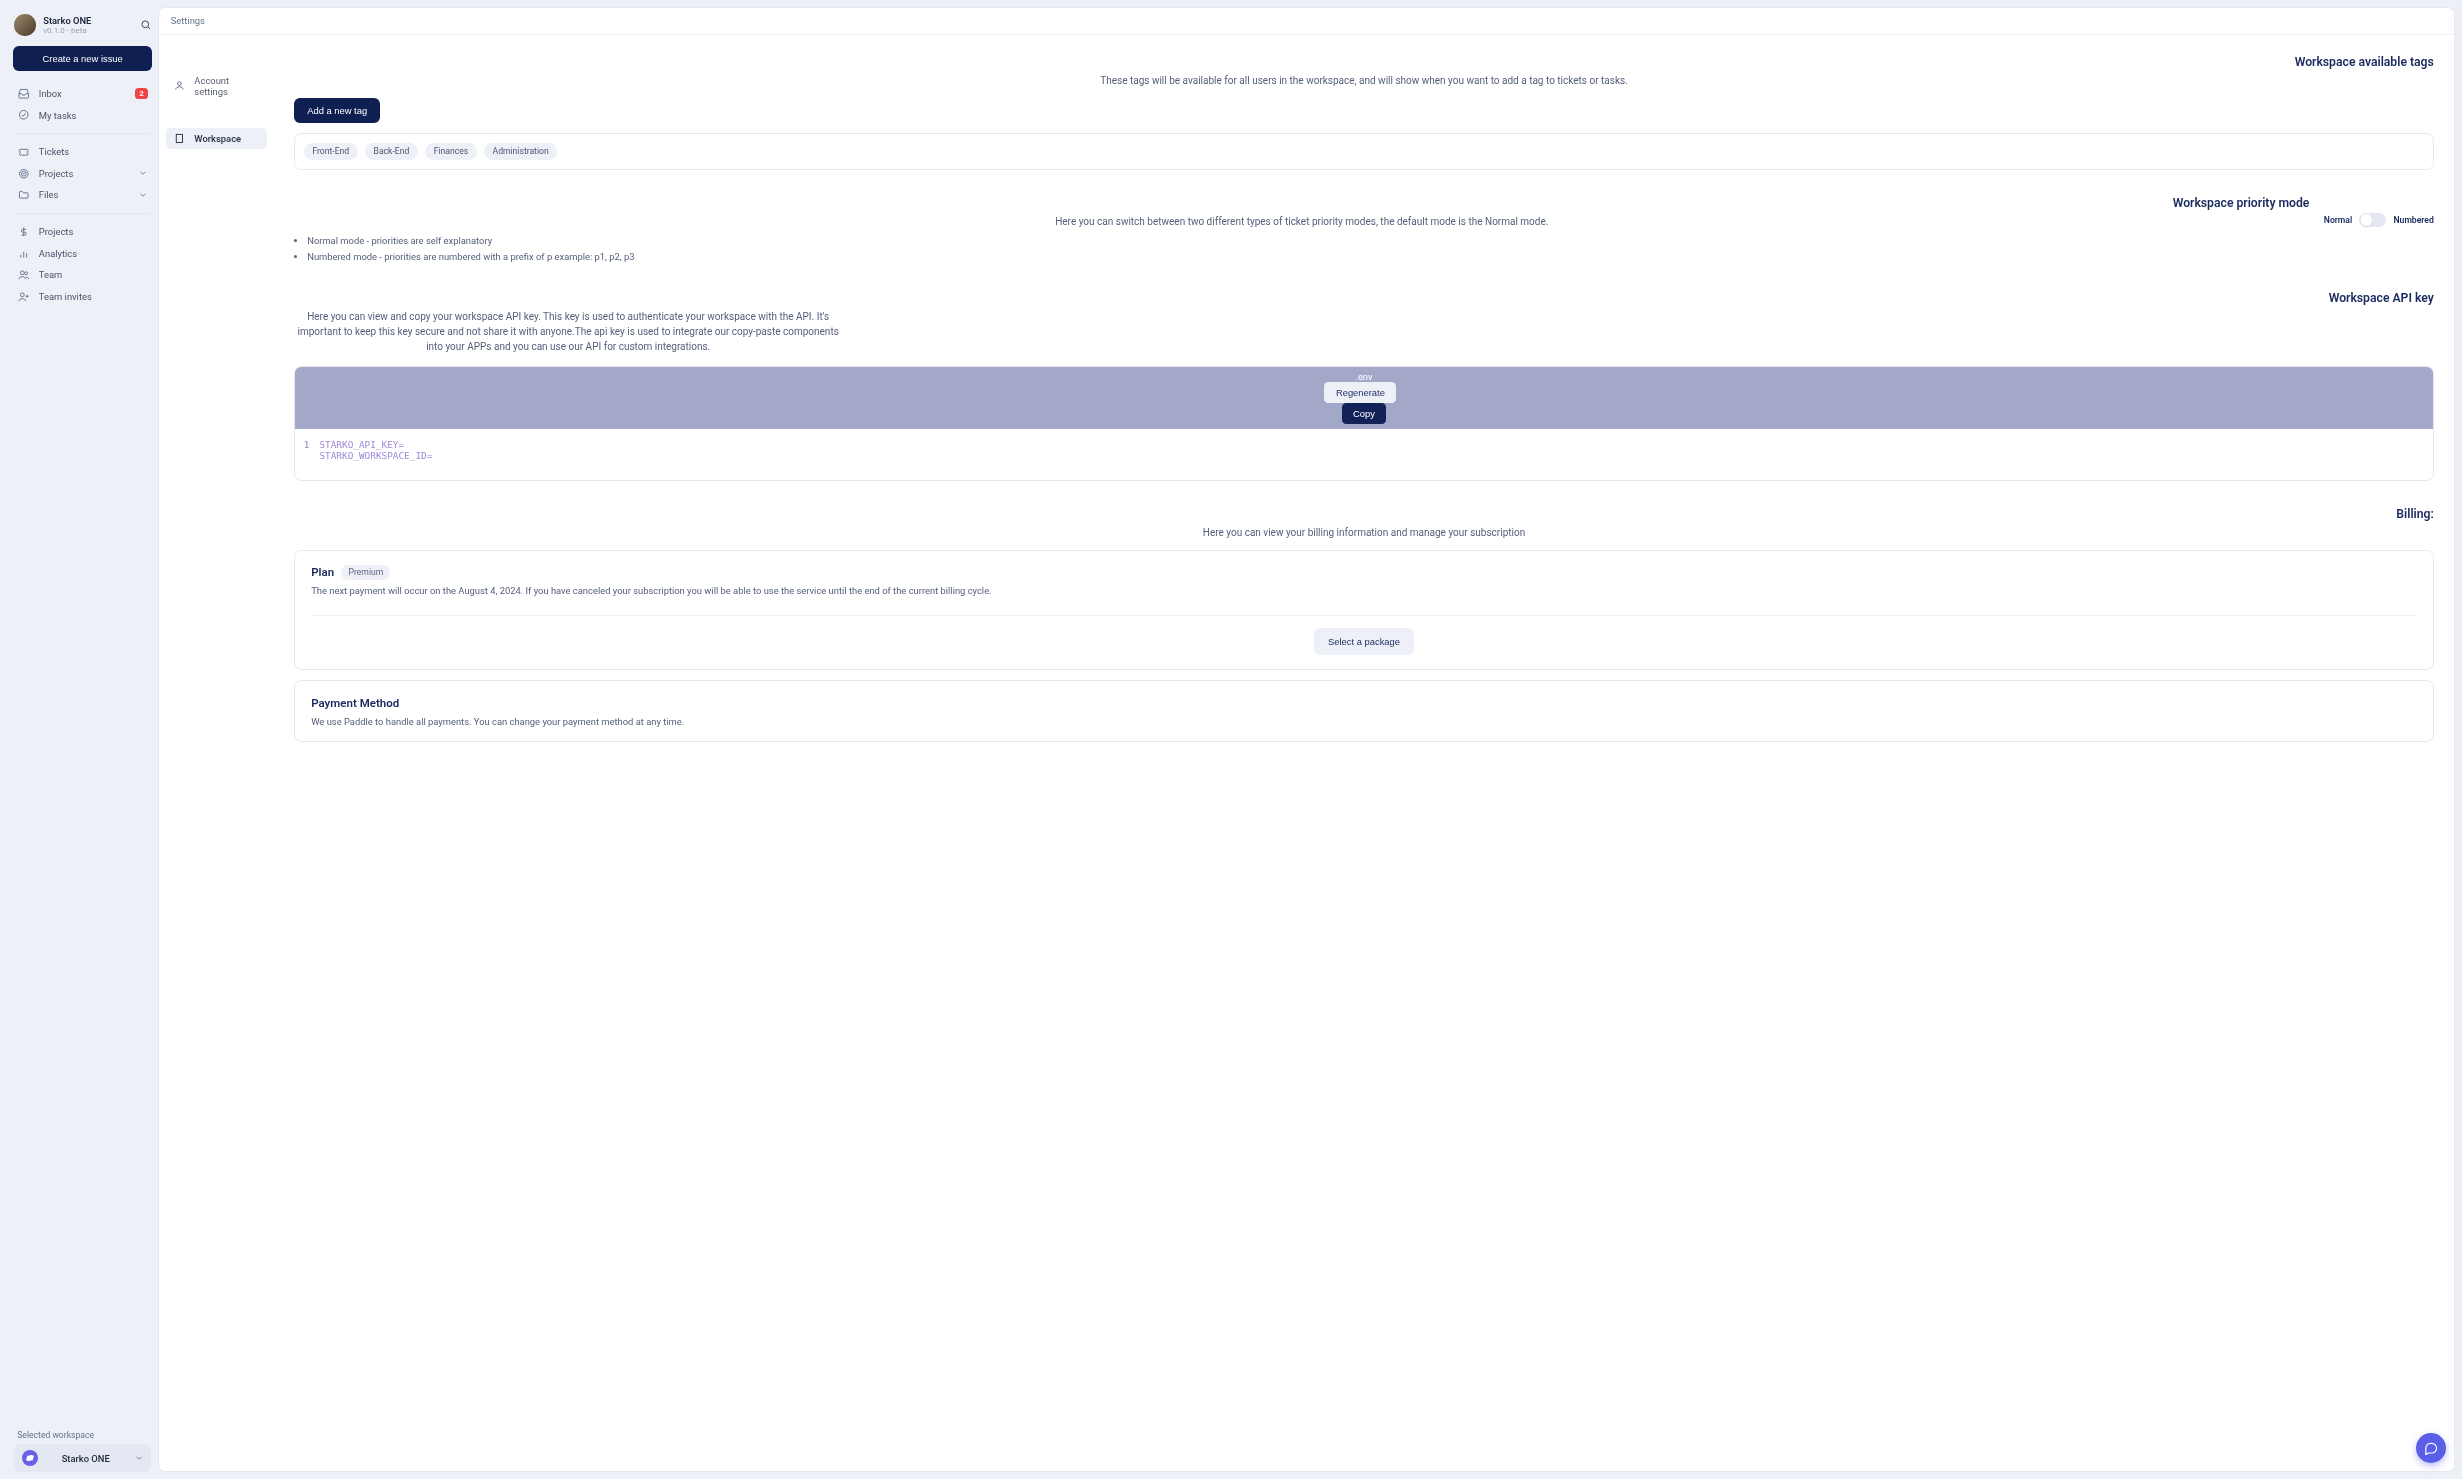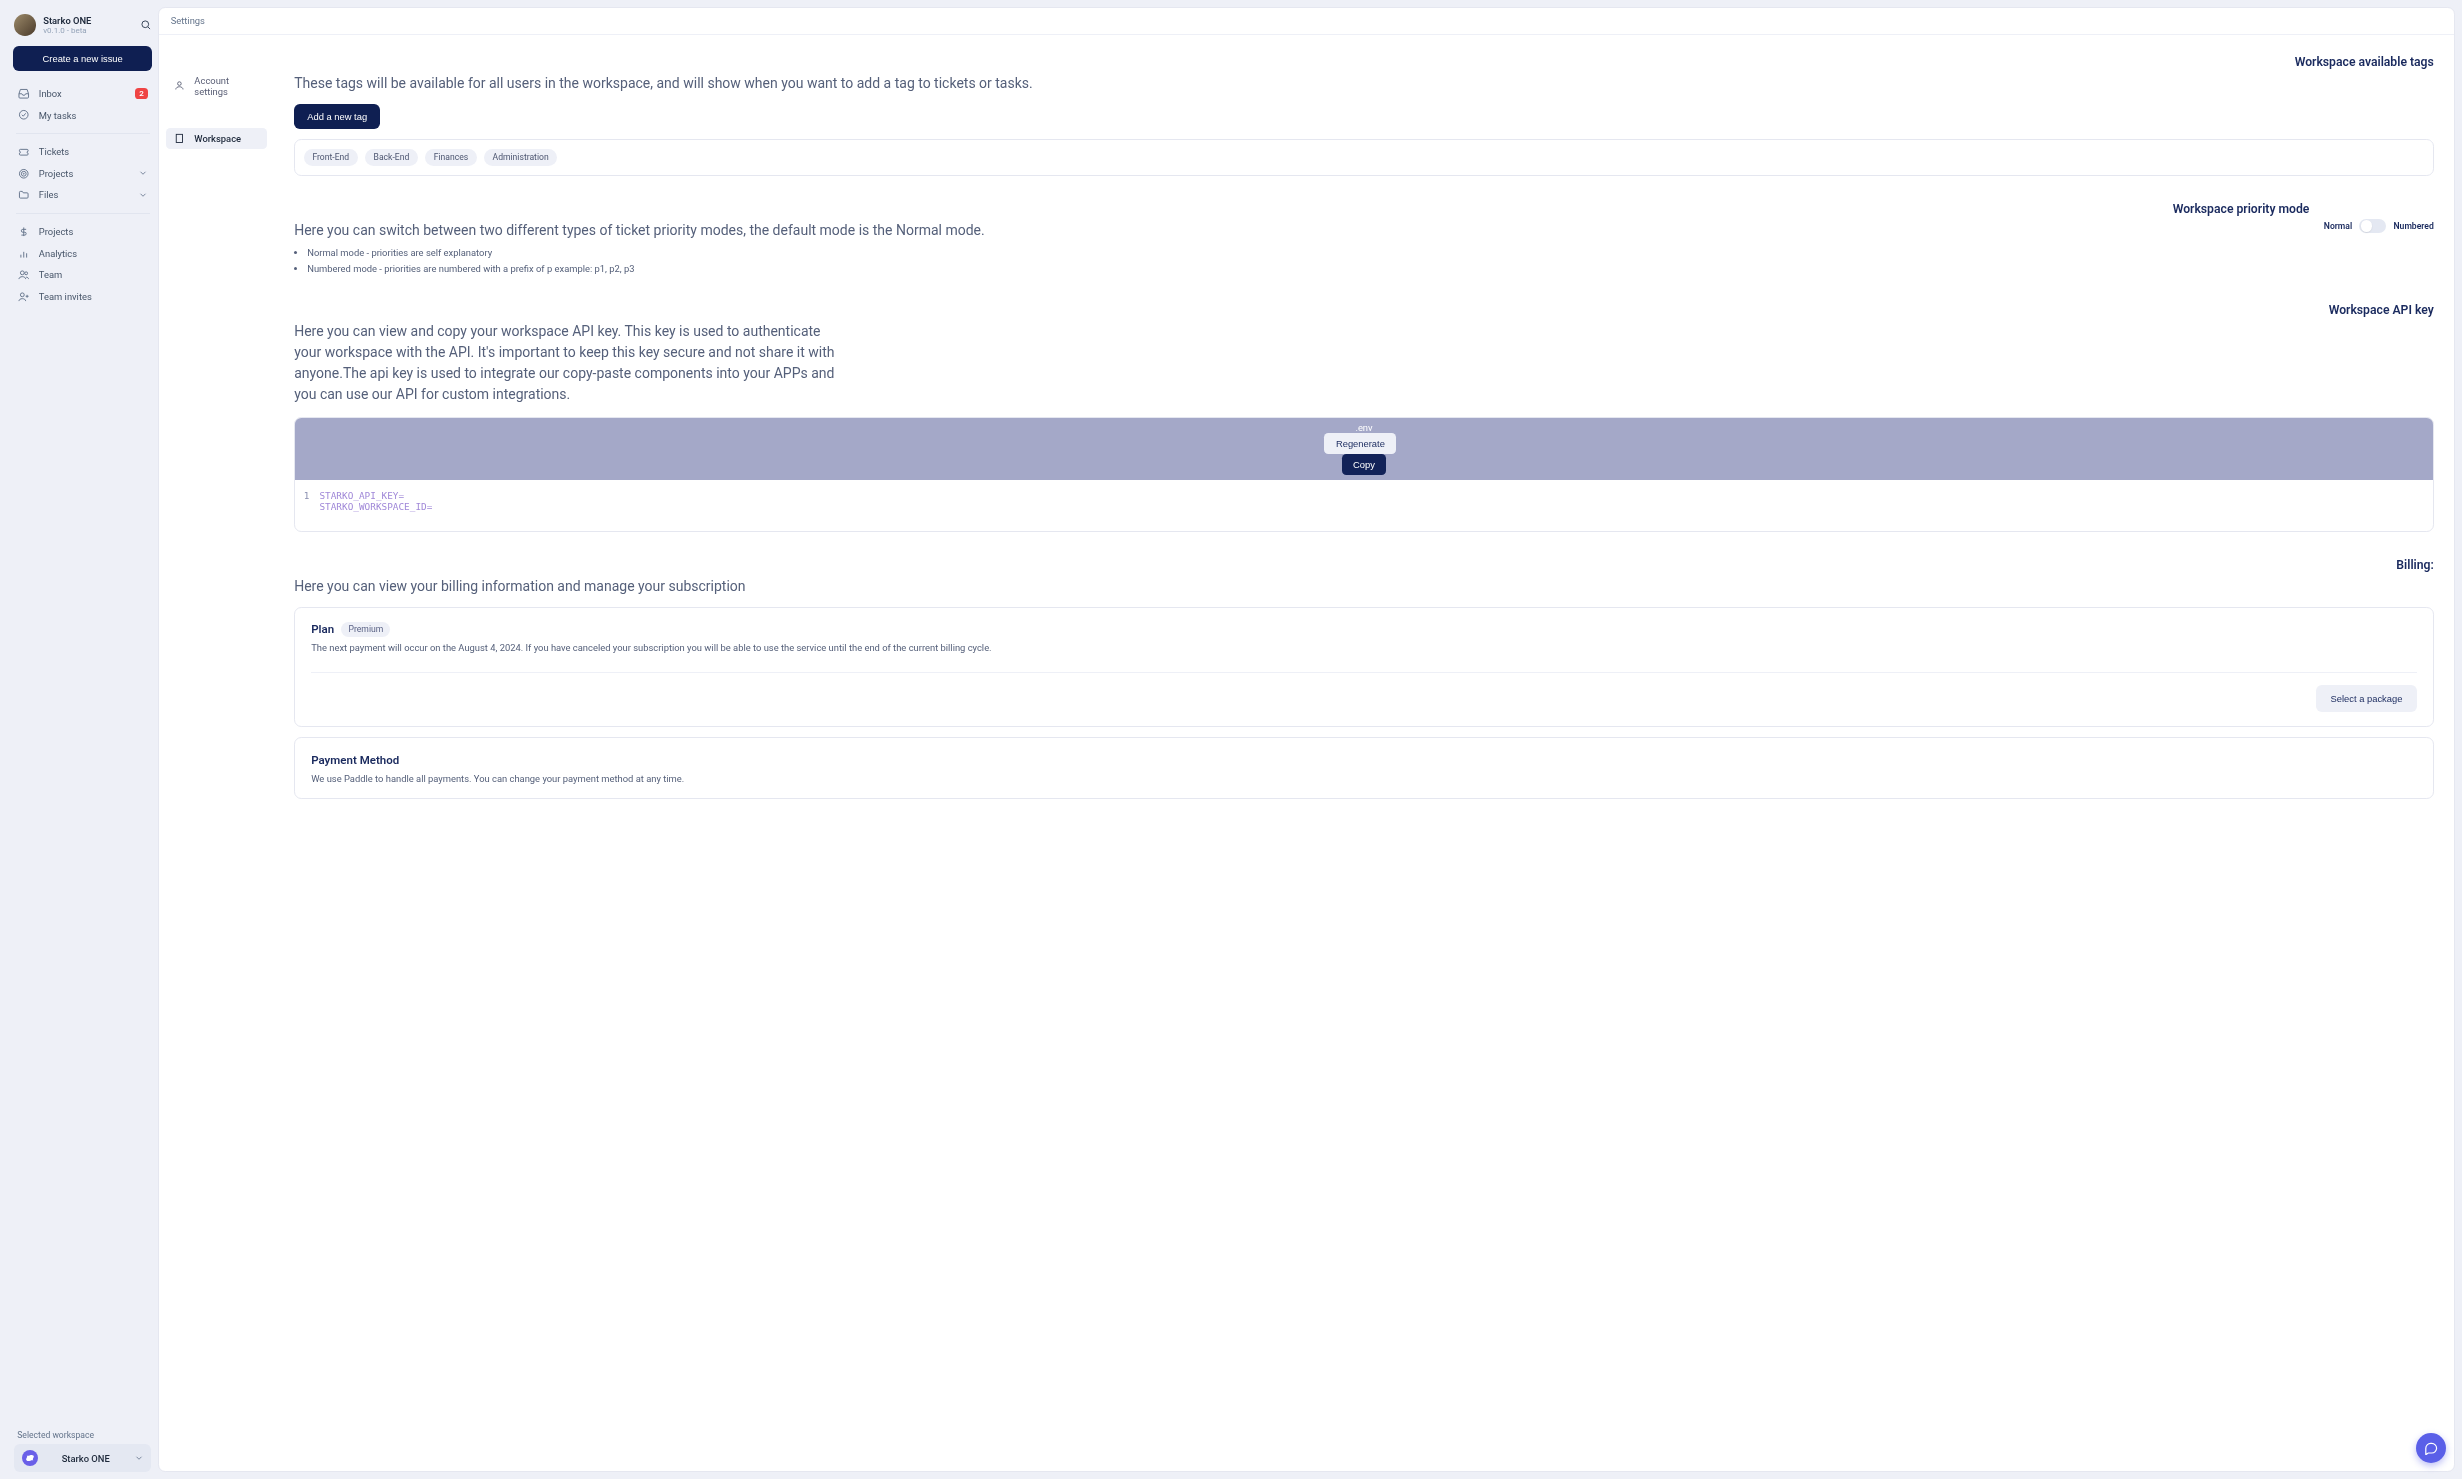--- a/index.html
+++ b/index.html
@@ -121,21 +121,21 @@
   .settings-nav-item.active { background:#eef0f7; color:#1e293b; font-weight:500;}
   .settings-content {
     flex:1;
     padding:20px 20px 20px 20px;
     overflow-y:auto;
   }
   .section { margin-bottom:26px; }
   .section h2 {
     font-size:12.2px; font-weight:600; color:#1a2a5e; margin-bottom:4.3px;text-align:right;
   }
-  .section .desc { font-size:14px; color:#55607a; line-height:1.5;}
+  .section .desc { font-size:10px; color:#55607a; line-height:1.5;text-align:center;}
   .add-tag-btn {
     background:#0f1f52; color:#fff; border:none; border-radius:5.8px;
     padding:7.2px 13px; font-size:9.4px; font-weight:500; margin-top:10px;
     cursor:pointer;
   }
   .tag-box {
     margin-top:10px;
     border:0.7px solid #e5e7f0;
     border-radius:7.2px;
     padding:8.6px 8.6px;
@@ -182,21 +182,21 @@
   .code-body .code { color:#a088d8; white-space:pre; }
   .card {
     border:0.7px solid #e5e7f0; border-radius:7.2px; padding:14.4px 16px;
     margin-top:10px;
   }
   .plan-row { display:flex; align-items:center; gap:7.2px; }
   .plan-row h3 { font-size:11.5px; font-weight:600; color:#1a2a5e; }
   .plan-badge { background:#eef0f7; color:#5a6285; font-size:8.6px; padding:2.2px 7.2px; border-radius:8.6px;}
   .card-desc { font-size:9.4px; color:#55607a; margin-top:5.8px;}
   .card-divider { border-top:0.7px solid #eef0f7; margin:19px 0 11.5px 0;}
-  .card-actions { display:flex; justify-content:flex-end;}
+  .card-actions { display:flex; justify-content:center;}
   .select-pkg-btn {
     background:#eef0f7; color:#1a2a5e; border:none; border-radius:5.8px;
     padding:8px 14.4px; font-size:9.4px; font-weight:500; cursor:pointer;
   }
   
   .help-fab {
     position:fixed; right:16px; bottom:16px;
     width:30px; height:30px; border-radius:50%;
     background:#5a5fe8; color:#fff;
     display:flex; align-items:center; justify-content:center;

